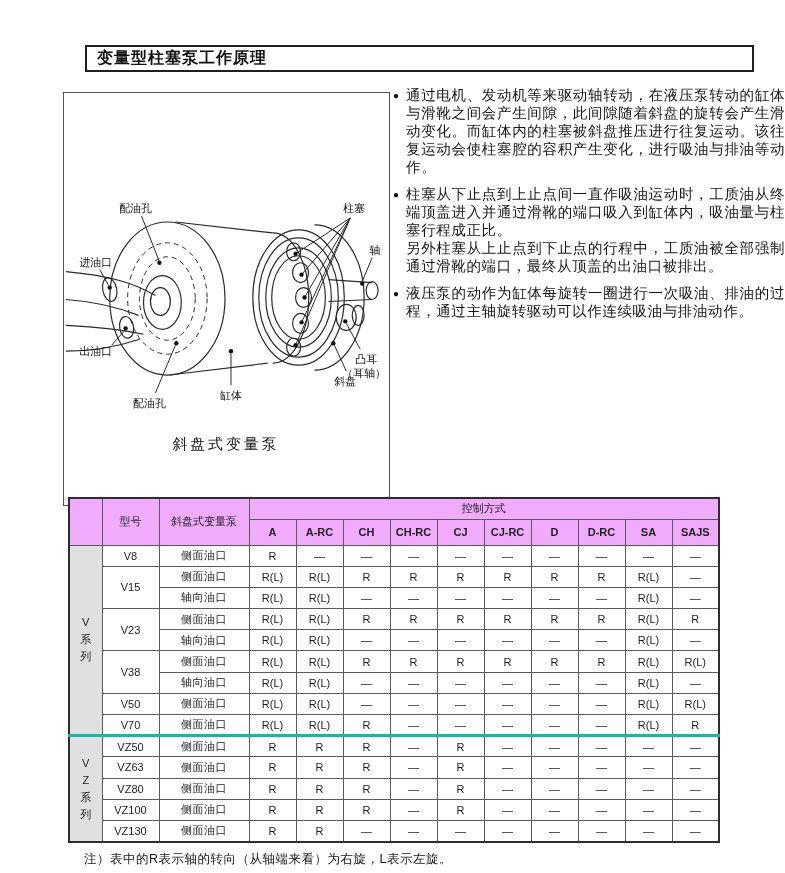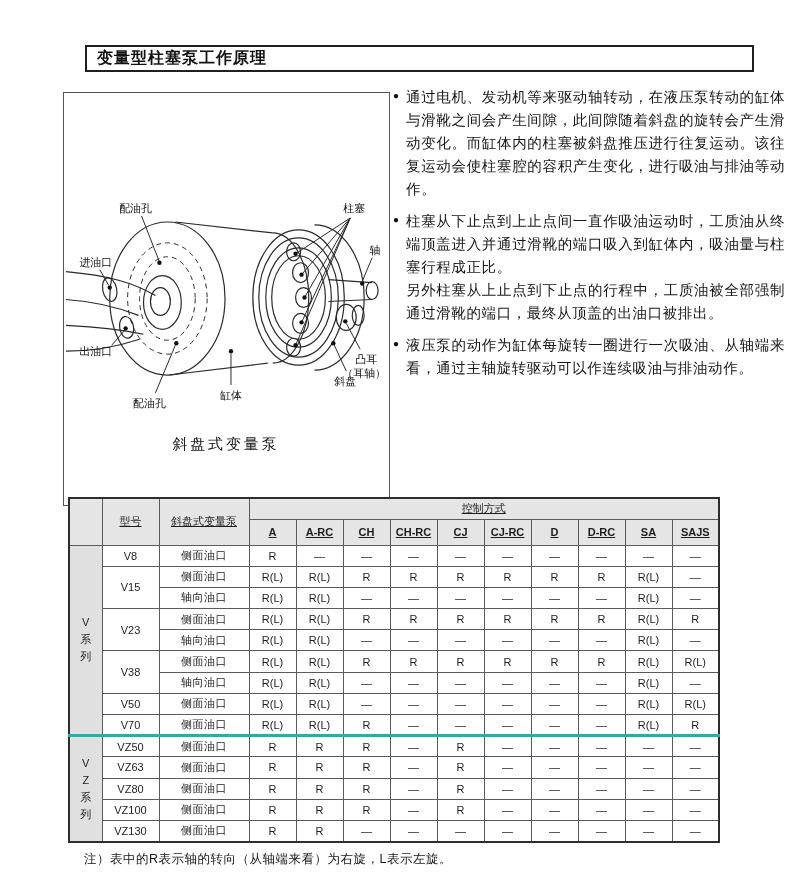--- a/index.html
+++ b/index.html
@@ -26,31 +26,31 @@
   .skd { stroke:#2a2a2a; fill:none; stroke-width:1; stroke-dasharray:5 4; }
   .ldr { stroke:#2a2a2a; fill:none; stroke-width:1; }
   .dot { fill:#111; stroke:none; }
   .lbl { font-family:"Liberation Sans", sans-serif; font-size:11px; fill:#111; }
   .cap { font-family:"Liberation Sans", sans-serif; font-size:15px; fill:#111; letter-spacing:3px; }
 
   .bullets { position:absolute; left:393px; top:86px; width:392px; }
   .bullet-item { display:flex; gap:7px; margin-bottom:9px; }
   .bullet-dot { font-size:10px; line-height:17px; padding-top:1px; color:#111; flex:0 0 auto; }
   .bullet-text {
-    font-size:14.5px; line-height:23px; letter-spacing:0.6px;
+    font-size:14.5px; line-height:18px; letter-spacing:0.6px;
     text-align:justify; white-space:pre-wrap; color:#161616;
   }
 
   .table-wrap { position:absolute; left:68px; top:497px; }
   .models-table { border-collapse:collapse; table-layout:fixed; width:650px; border:2px solid #2e2e2e; background:#fff; }
   .models-table th, .models-table td {
     border:1px solid #5a5a5a; text-align:center; vertical-align:middle;
     font-size:11px; color:#1d1d1d; padding:0 1px; overflow:hidden;
   }
-  .models-table thead th { background:#e5e5e5; font-weight:bold;text-decoration:underline; }
+  .models-table thead th { background:#f0abfc; font-weight:bold; }
   .models-table thead tr:nth-child(1) th { height:21px; font-weight:normal; }
   .models-table thead tr:nth-child(2) th { height:26px; font-weight:bold; }
   .models-table td { height:21.2px; }
   .corner, .group-cell { background:#e0e0e0; }
   .group-cell { white-space:pre-line; line-height:1.55; font-size:11px; }
   .model-cell { font-size:11px;margin-left:20px; }
   .pipe-cell { font-size:10px; letter-spacing:0.5px; }
   .val-cell { font-size:11px; }
   tr.thick-top td { border-top:3px solid #14b8a6; }
 
@@ -151,21 +151,21 @@
       <span class="bullet-dot">●</span>
       <span class="bullet-text">通过电机、发动机等来驱动轴转动，在液压泵转动的缸体与滑靴之间会产生间隙，此间隙随着斜盘的旋转会产生滑动变化。而缸体内的柱塞被斜盘推压进行往复运动。该往复运动会使柱塞腔的容积产生变化，进行吸油与排油等动作。</span>
     </div>
     <div class="bullet-item">
       <span class="bullet-dot">●</span>
       <span class="bullet-text">柱塞从下止点到上止点间一直作吸油运动时，工质油从终端顶盖进入并通过滑靴的端口吸入到缸体内，吸油量与柱塞行程成正比。
 另外柱塞从上止点到下止点的行程中，工质油被全部强制通过滑靴的端口，最终从顶盖的出油口被排出。</span>
     </div>
     <div class="bullet-item">
       <span class="bullet-dot">●</span>
-      <span class="bullet-text">液压泵的动作为缸体每旋转一圈进行一次吸油、从轴端来看，通过主轴旋转驱动可以作连续吸油与排油动作。</span>
+      <span class="bullet-text">液压泵的动作为缸体每旋转一圈进行一次吸油、排油的过程，通过主轴旋转驱动可以作连续吸油与排油动作。</span>
     </div>
   </div>
 
 
   <div class="table-wrap">
     <table class="models-table">
       <colgroup>
         <col style="width:33px">
           <col style="width:57px">
           <col style="width:90px">

